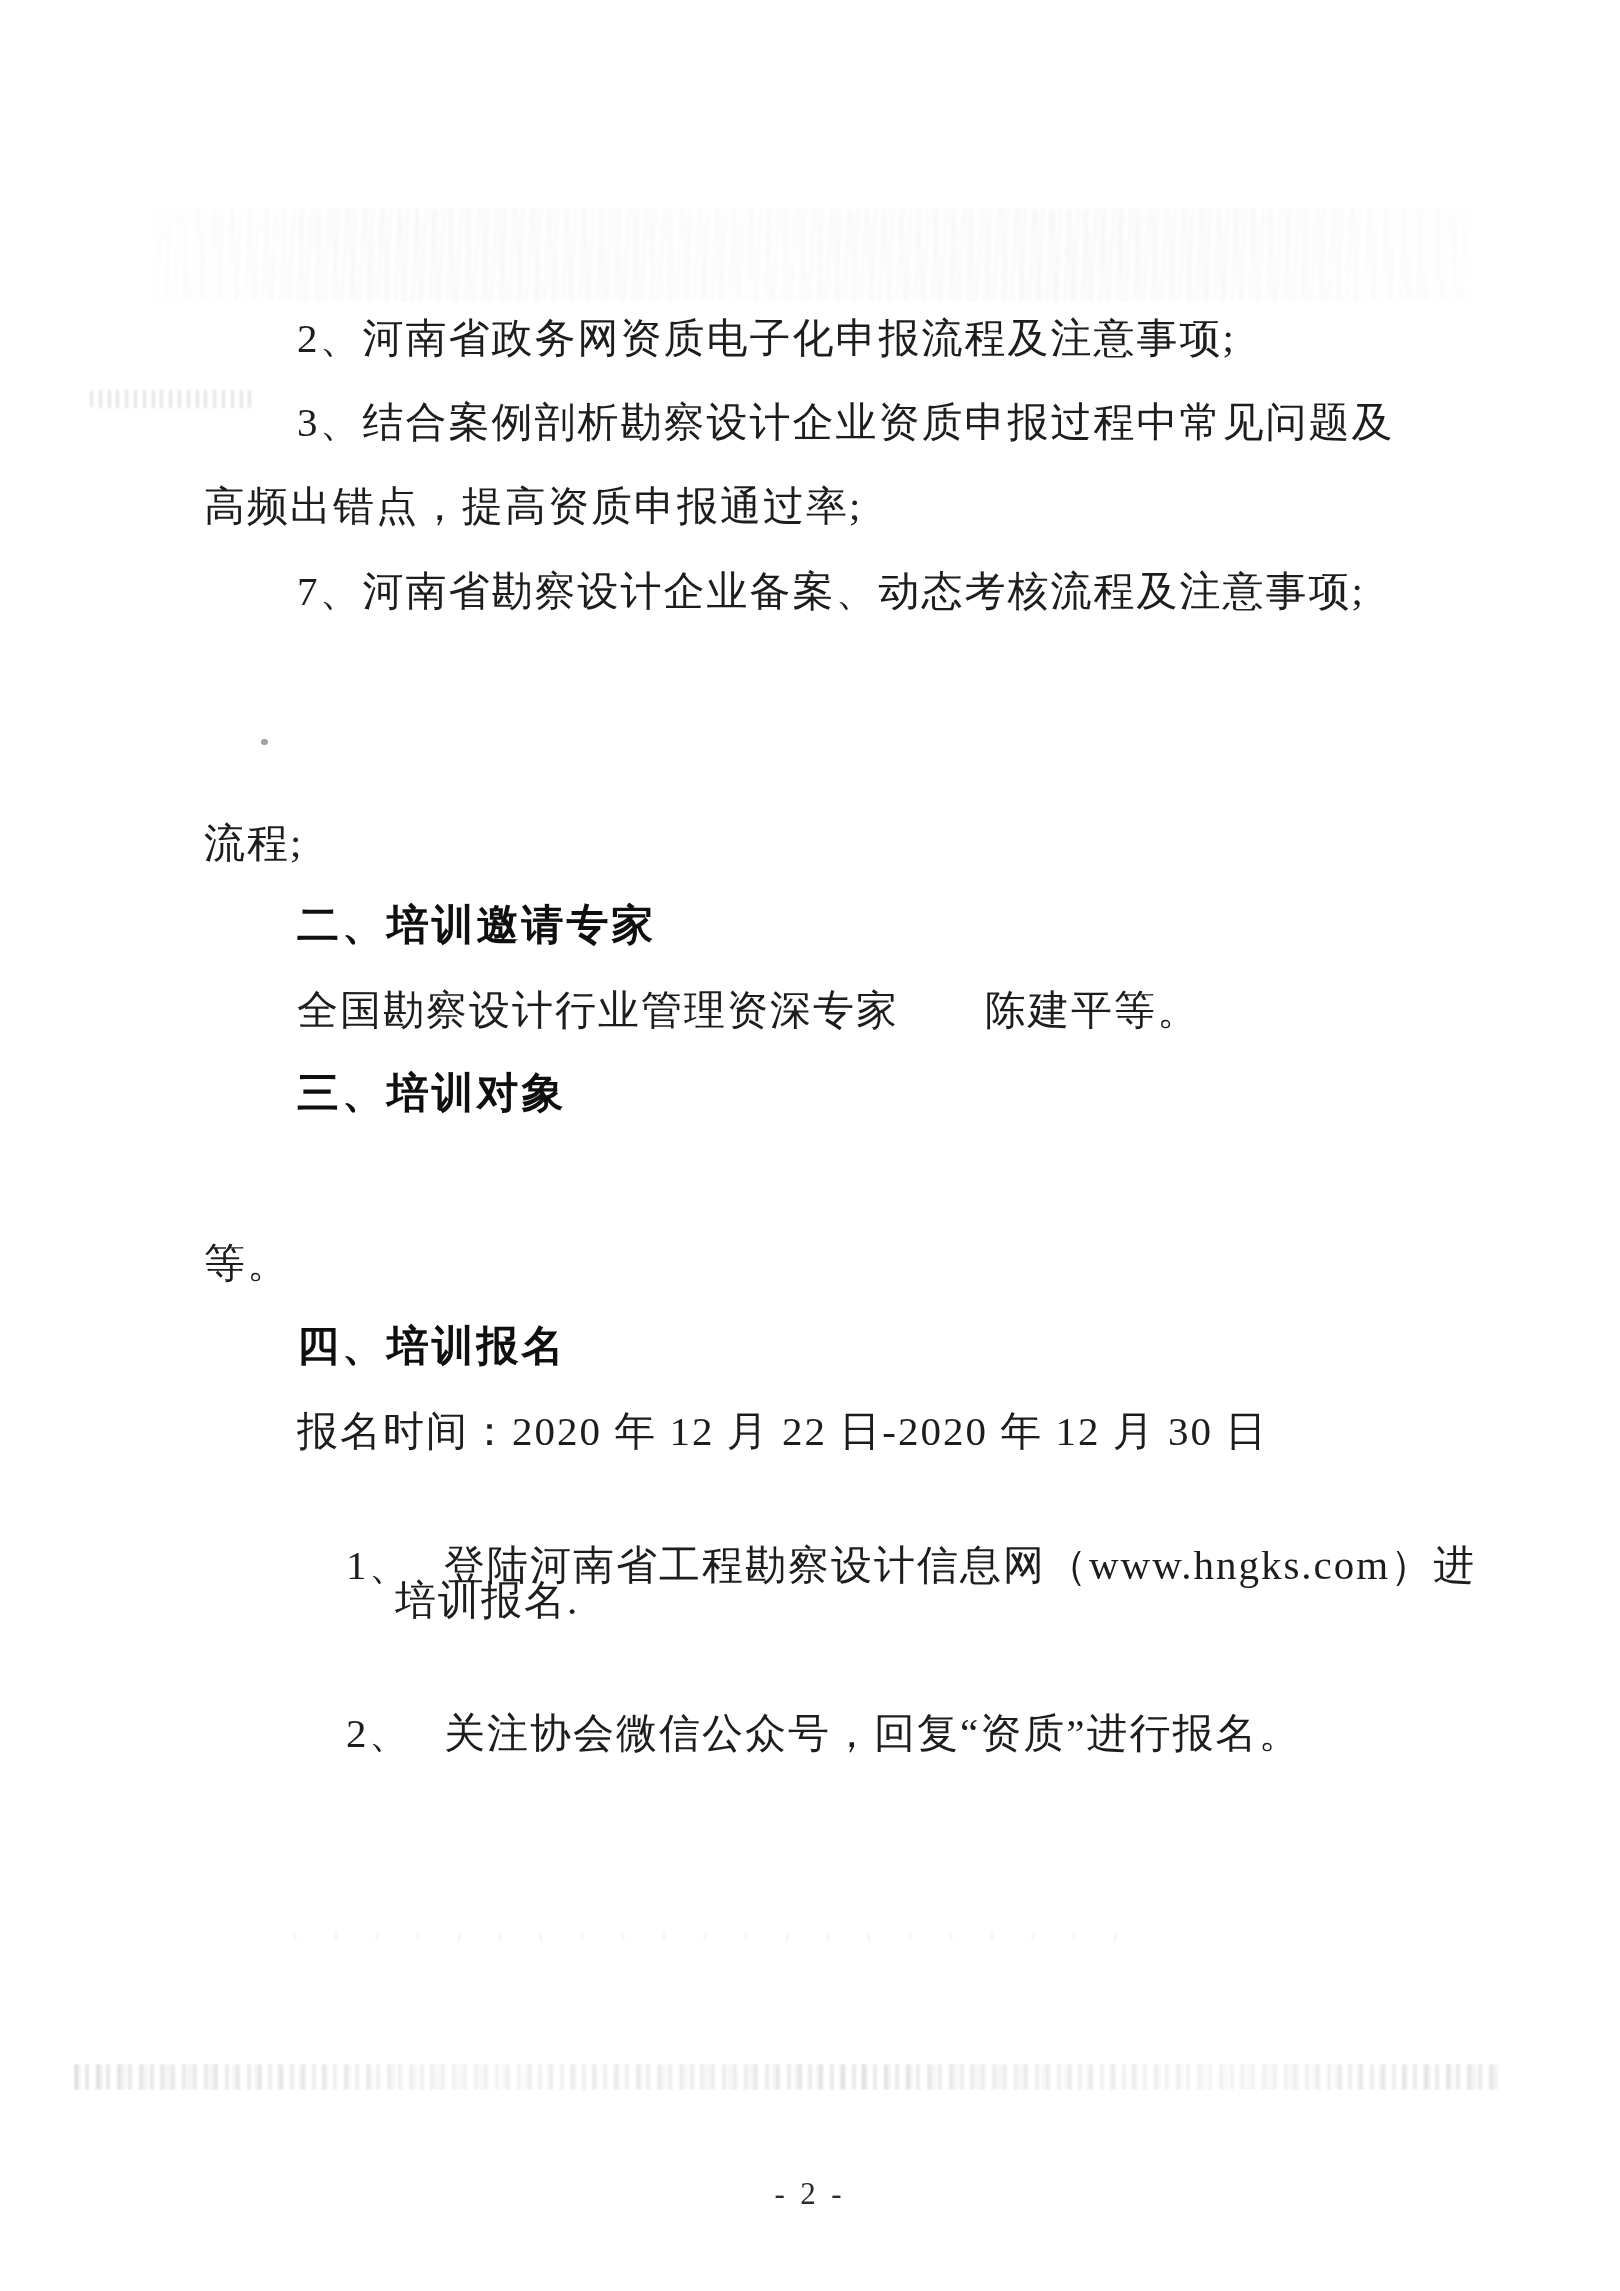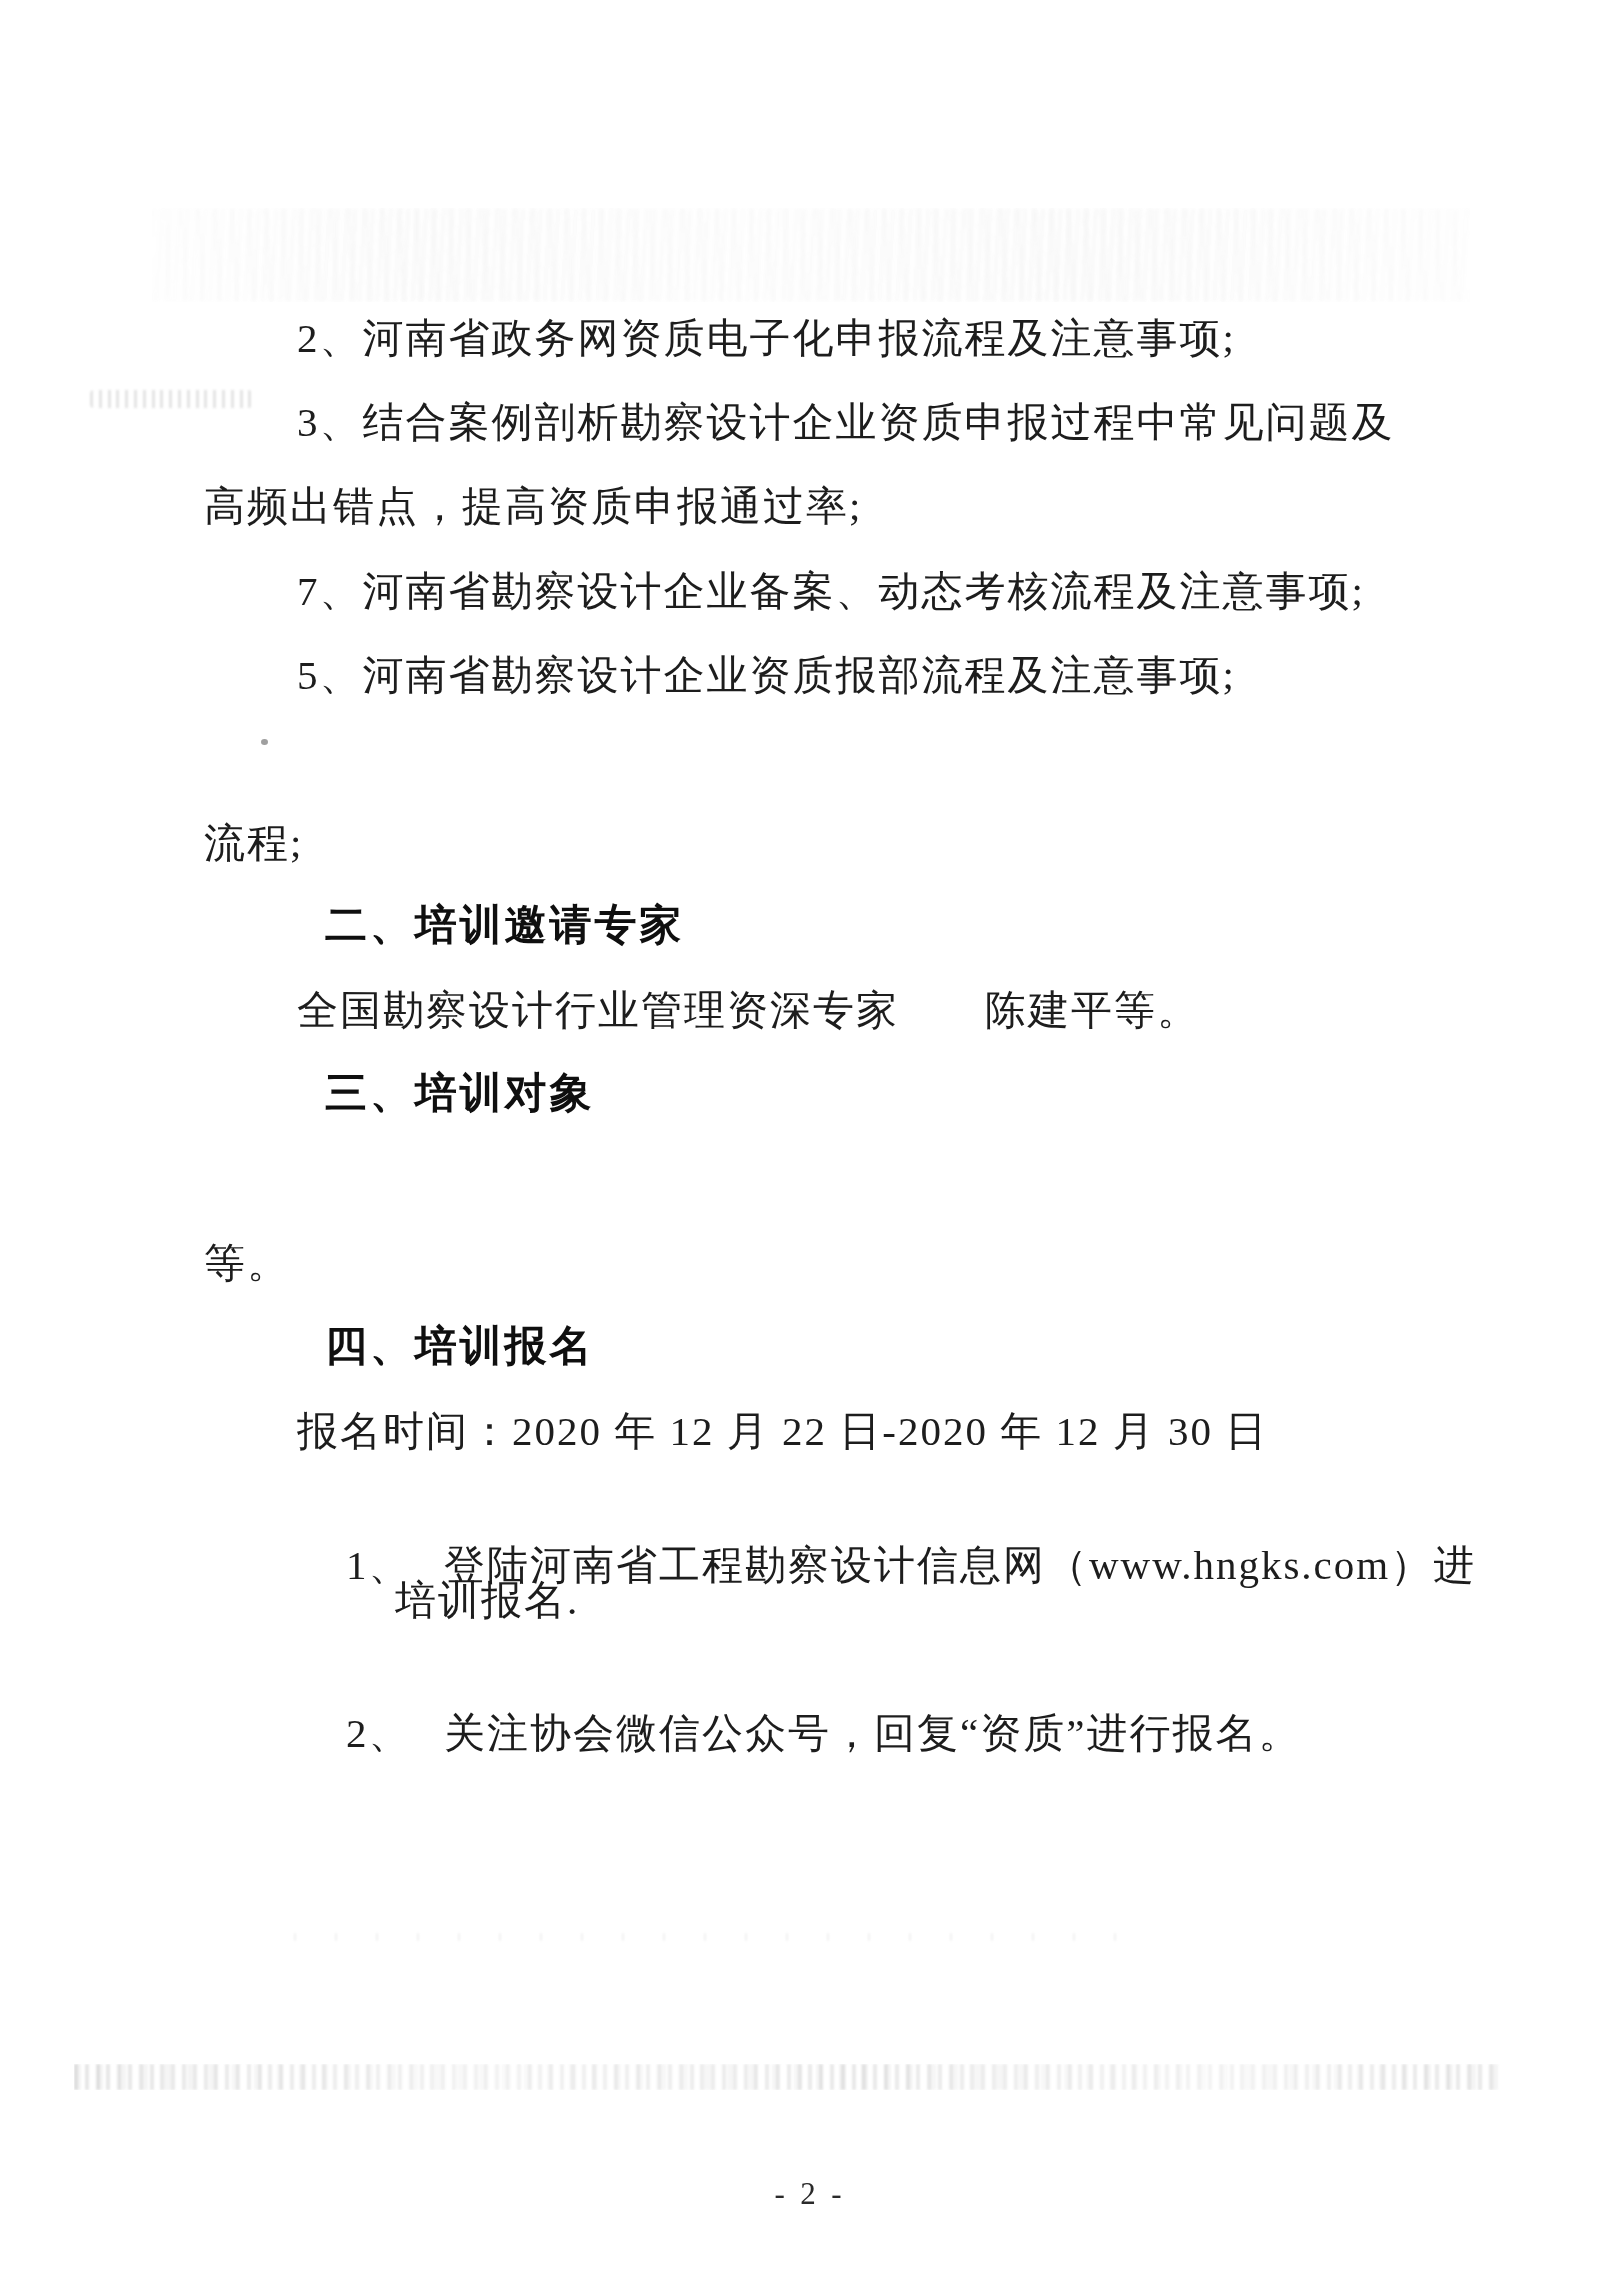--- a/index.html
+++ b/index.html
@@ -21,21 +21,20 @@
     color:#1d1d1d;
   }
   .flush{left:204px;}
   .hang{left:395px;}
   .heading{
     font-family:"Liberation Sans","DejaVu Sans",sans-serif;
     font-weight:700;
     font-size:42px;
     letter-spacing:2.9px;
     color:#0f0f0f;
-    margin-left:28px;
   }
   .sub .num{display:inline-block;width:98px;}
   .footer{
     position:absolute;
     top:2176px;left:0;width:100%;
     text-align:center;
     font-size:31px;
     letter-spacing:3.9px;
     color:#2a2a2a;
   }
@@ -88,21 +87,20 @@
   <div class="artifact bleed-top"></div>
   <div class="artifact smudge-left"></div>
   <div class="artifact speck"></div>
   <div class="artifact speckle-row"></div>
   <div class="artifact streak-bottom"></div>
 
   <div class="line" style="top:314px">2、河南省政务网资质电子化申报流程及注意事项;</div>
   <div class="line" style="top:398px">3、结合案例剖析勘察设计企业资质申报过程中常见问题及</div>
   <div class="line flush" style="top:482px">高频出错点，提高资质申报通过率;</div>
   <div class="line" style="top:567px">7、河南省勘察设计企业备案、动态考核流程及注意事项;</div>
-  <div class="line" style="top:651px">5、河南省勘察设计企业资质报部流程及注意事项;</div>
   <div class="line flush" style="top:819px">流程;</div>
 
   <div class="line heading" style="top:900px">二、培训邀请专家</div>
   <div class="line" style="top:986px">全国勘察设计行业管理资深专家　　陈建平等。</div>
 
   <div class="line heading" style="top:1068px">三、培训对象</div>
   <div class="line flush" style="top:1239px">等。</div>
 
   <div class="line heading" style="top:1321px">四、培训报名</div>
   <div class="line" style="top:1407px">报名时间：2020 年 12 月 22 日-2020 年 12 月 30 日</div>

